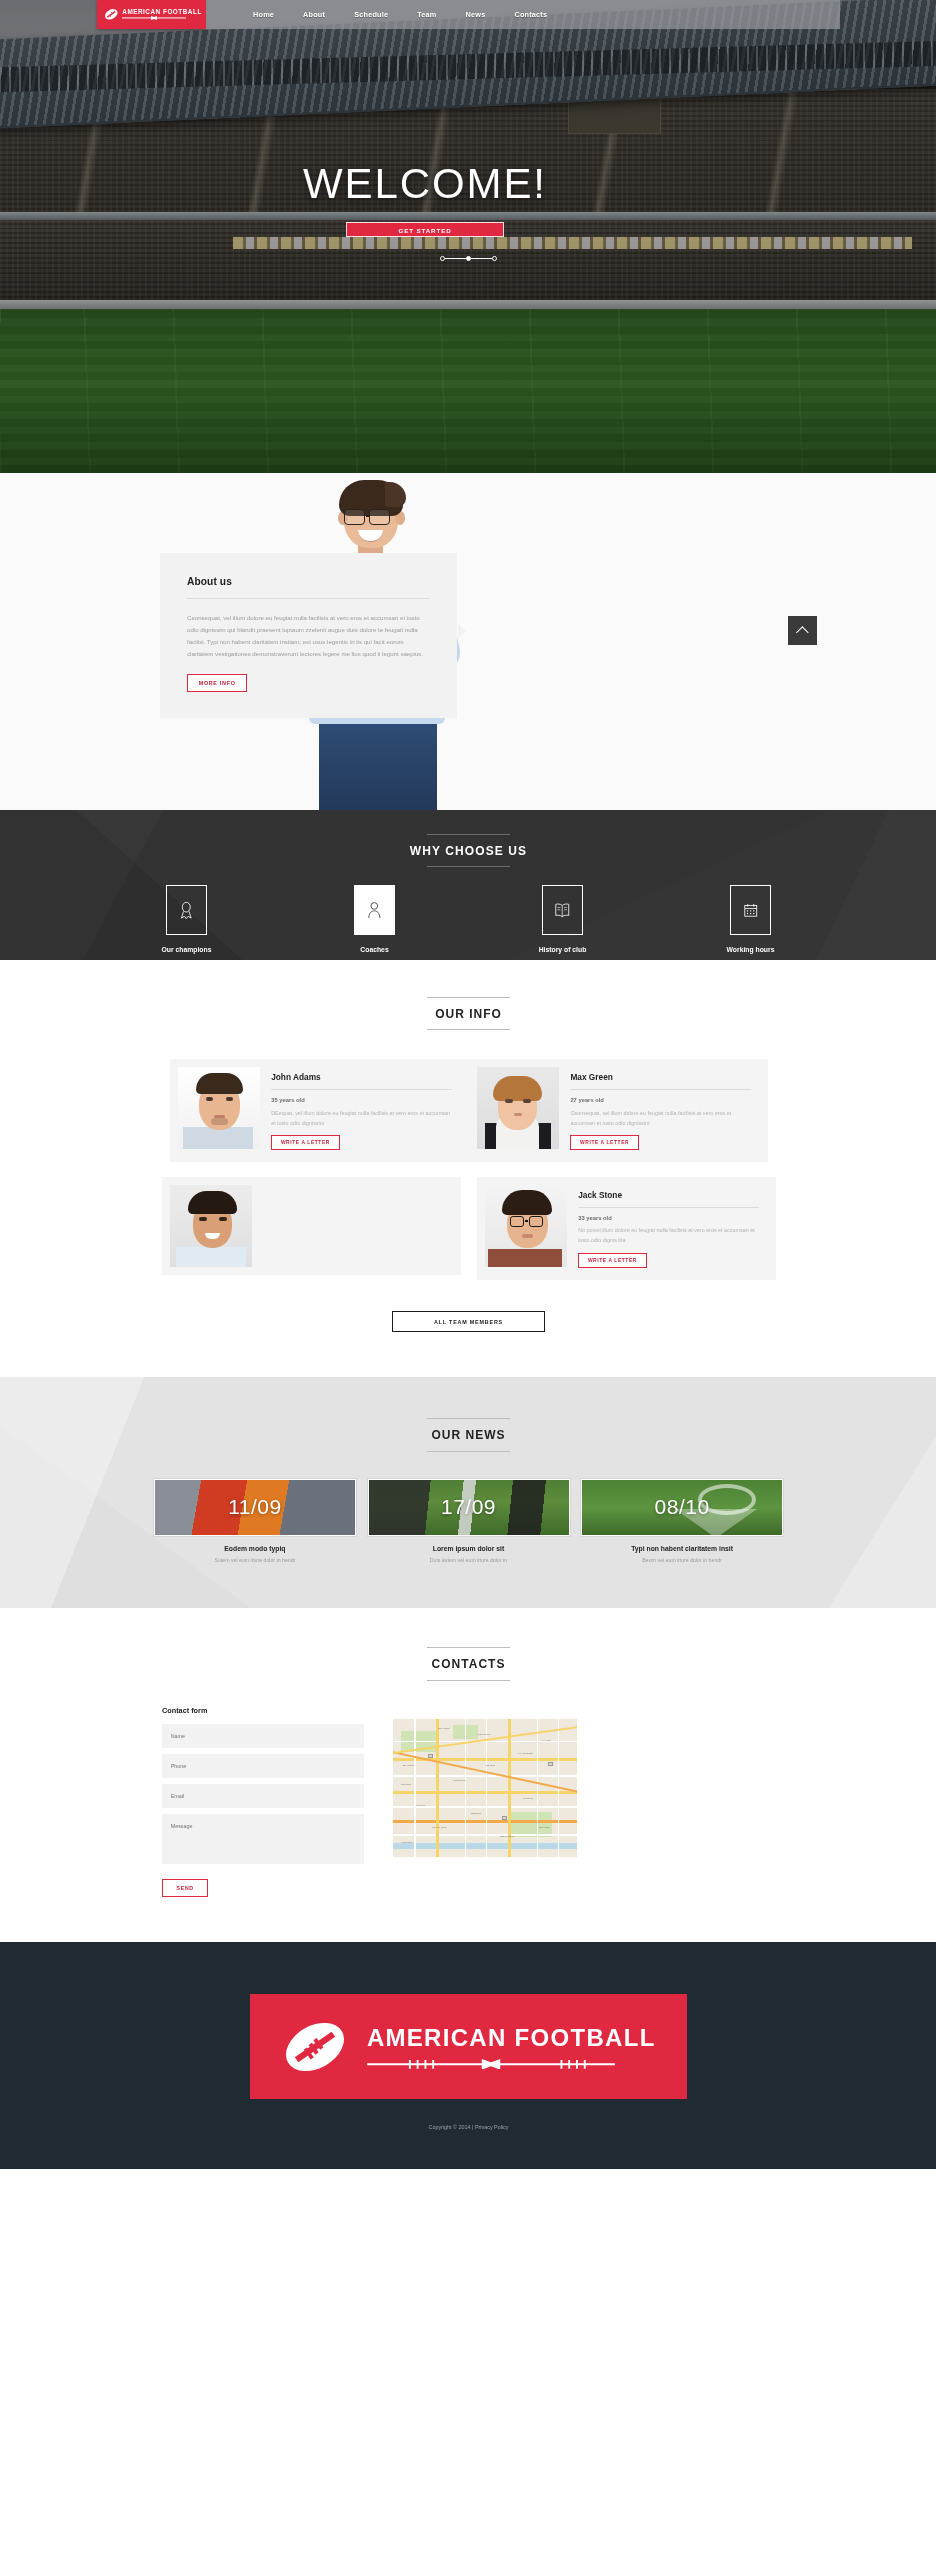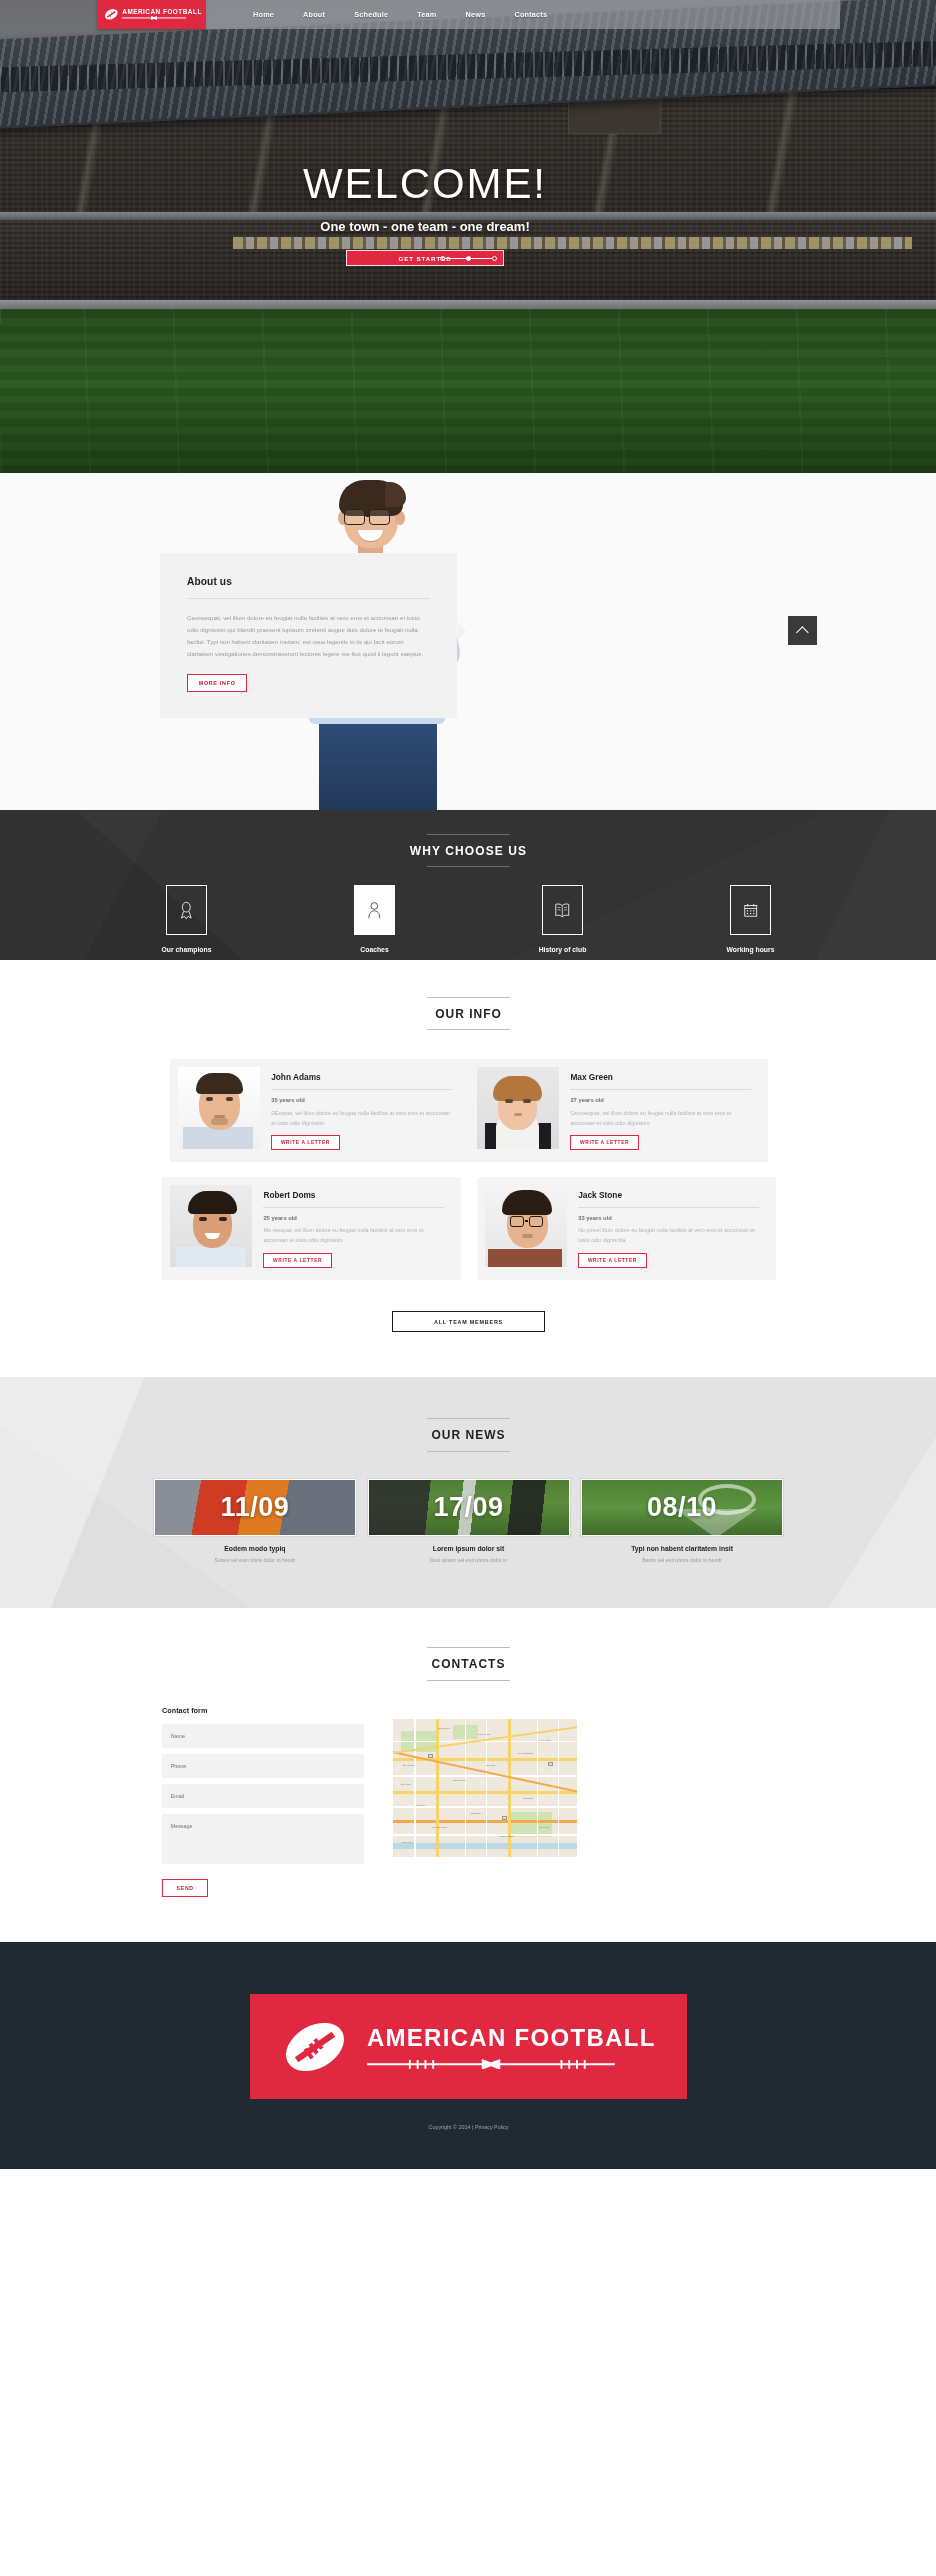--- a/index.html
+++ b/index.html
@@ -311,21 +311,21 @@
     position:relative; width:631px; margin:27px auto 0 auto;
     display:flex; gap:11.6px; justify-content:center;
   }
   .news-item { width:202px; }
   .news-thumb {
     width:202px; height:57px; position:relative; overflow:hidden;
     border:1.9px solid #fff; box-shadow:0 0 0 1px rgba(0,0,0,.06);
     display:flex; align-items:center; justify-content:center;
   }
   .news-date {
-    position:relative; z-index:3; color:#fff; font-size:27px; font-weight:700; letter-spacing:0.5px;
+    position:relative; z-index:3; color:#fff; font-size:21px; font-weight:400; letter-spacing:0.5px;
     text-shadow:0 1px 3.9px rgba(0,0,0,.4);
   }
   .nt1 { background:linear-gradient(100deg,#8a8f97 0 22%, #cf3c22 22% 44%, #e07a22 44% 64%, #6a717c 64% 100%); }
   .nt2 { background:linear-gradient(#4f7f35,#5d8c3c 40%, #3f6b2a); }
   .nt2:after{ content:""; position:absolute; left:0; top:0; right:0; bottom:0;
     background:linear-gradient(96deg, #2b2b2b 0 30%, transparent 30% 46%, #d9d9d9 46% 52%, transparent 52% 70%, #1f1f1f 70% 86%, transparent 86%); opacity:.85;}
   .nt3 { background:linear-gradient(#4d8234,#5c9440 50%,#3e6b29); }
   .nt3:after{ content:""; position:absolute; left:116px; top:3.9px; width:50px; height:23px; border:4.9px solid rgba(255,255,255,.55); border-radius:50%;}
   .nt3:before{ content:""; position:absolute; left:93px; top:29px; width:0;height:0;
     border-left:41px solid transparent; border-right:41px solid transparent; border-top:29px solid rgba(255,255,255,.35);}
@@ -417,21 +417,20 @@
         <a href="#">About</a>
         <a href="#">Schedule</a>
         <a href="#">Team</a>
         <a href="#">News</a>
         <a href="#">Contacts</a>
       </nav>
     </div>
 
     <div class="hero-content">
       <div class="hero-title">WELCOME!</div>
-      <div class="hero-sub">One town - one team - one dream!</div>
       <div class="hero-btn">GET STARTED</div>
     </div>
 
     <div class="hero-dots">
       <span class="dot"></span>
       <span class="dot-line"></span>
       <span class="dot on"></span>
       <span class="dot-line"></span>
       <span class="dot"></span>
     </div>
@@ -607,27 +606,20 @@
           <div class="m-photo">
             <div class="face">
               <div class="f-bg" style="background:linear-gradient(#ececec,#dfdfdf)"></div>
               <div style="position:absolute;left:5.8px;top:62px;width:70px;height:23px;background:#dfeaf2"></div>
               <div class="f-head" style="left:23px;top:15.5px;width:39px;height:47px;background:#d9a077"></div>
               <div class="f-hair" style="left:18.4px;top:5.8px;width:49px;height:23px;border-radius:23px 23px 5.8px 5.8px;background:#241a12"></div>
               <div style="position:absolute;left:29px;top:32px;width:7.8px;height:3.9px;background:#33241a;border-radius:1.9px"></div>
               <div style="position:absolute;left:49px;top:32px;width:7.8px;height:3.9px;background:#33241a;border-radius:1.9px"></div>
               <div style="position:absolute;left:35px;top:48px;width:15.5px;height:5.8px;background:#ffffff;border-radius:0 0 7.8px 7.8px"></div>
             </div>
-          </div>
-          <div class="m-info">
-            <div class="m-name">Robert Doms</div>
-            <div class="m-rule"></div>
-            <div class="m-age">25 years old</div>
-            <div class="m-bio">Mo nsequat, vel illum dolore eu feugiat nulla facilisis at vero eros et accumsan et iusto odio dignissim</div>
-            <span class="m-btn">WRITE A LETTER</span>
           </div>
         </div>
       </div>
 
       <div class="tcell right">
         <div class="member">
           <div class="m-photo">
             <div class="face">
               <div class="f-bg" style="background:linear-gradient(#f4f4f4,#e6e6e6)"></div>
               <div style="position:absolute;left:3.9px;top:64px;width:74px;height:21.4px;background:#8e4e3a"></div>

